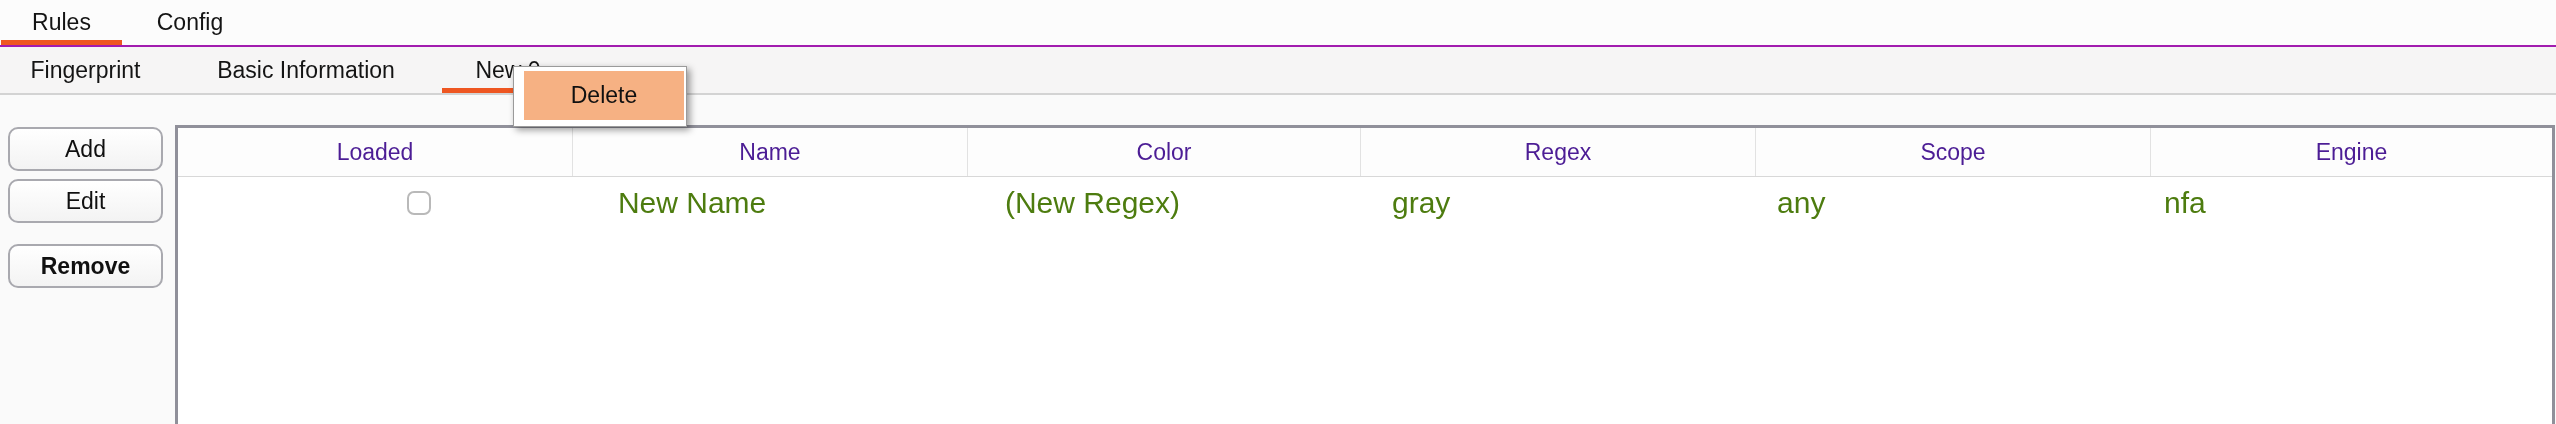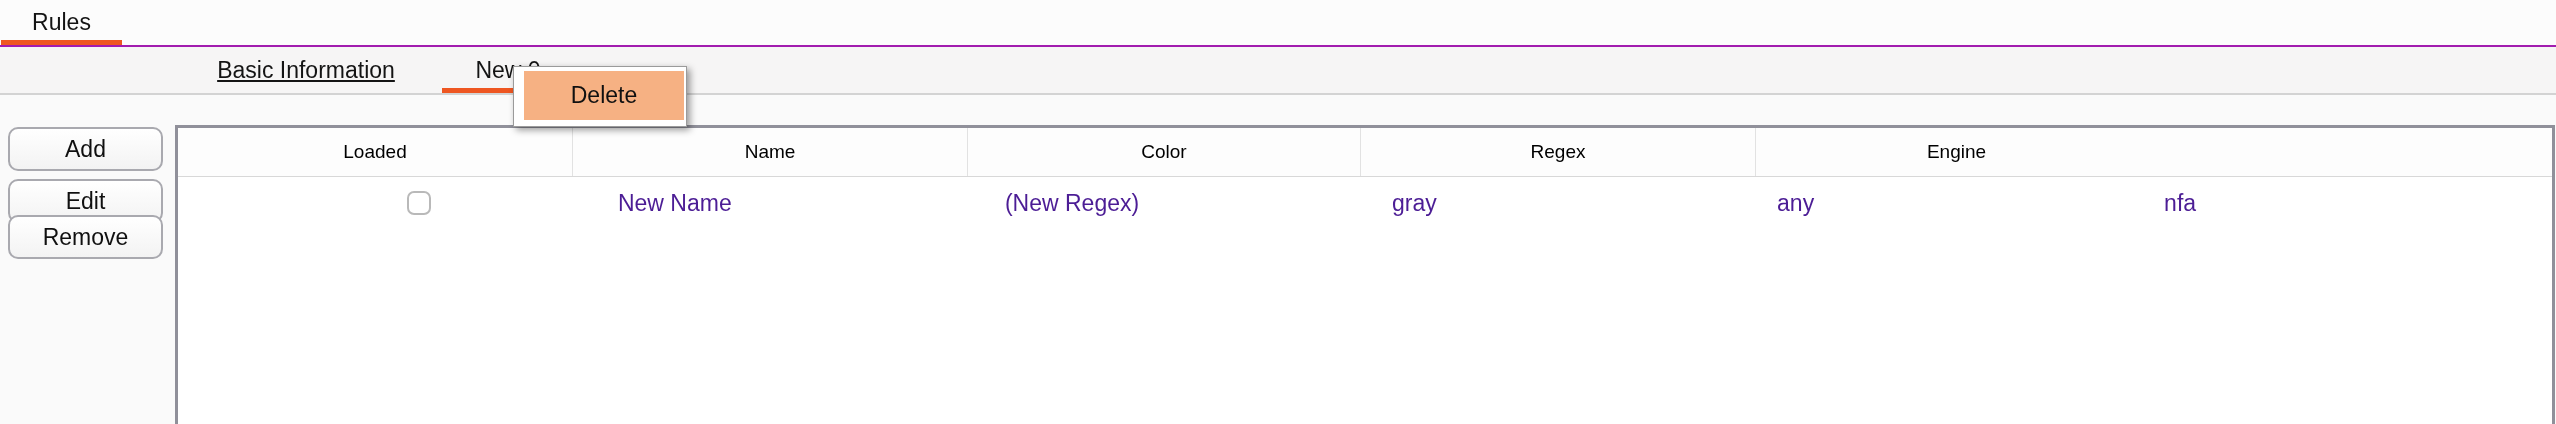--- a/index.html
+++ b/index.html
@@ -29,21 +29,21 @@
   .tab-rules   { left: 0;   width: 123px; }
   .tab-config  { left: 123px; width: 134px; }
 
   
   .tabbar-secondary {
     position: absolute; left: 0; top: 47px; width: 2556px; height: 48px;
     background: #f6f5f5;
     border-bottom: 2px solid #d3d3d3;
   }
   .tab-fingerprint { left: 0;   width: 171px; }
-  .tab-basicinfo   { left: 171px; width: 270px; text-decoration: underline; }
+  .tab-basicinfo   { left: 171px; width: 270px; }
   .tab-new0        { left: 441px; width: 134px; }
 
   
   .context-menu {
     position: absolute; left: 513px; top: 66px; width: 174px; height: 61px;
     background: #ffffff;
     border: 1px solid #9b9b9b;
     box-shadow: 3px 3px 7px rgba(0,0,0,0.40);
     padding: 4px 2px 6px 10px;
     z-index: 10;
@@ -58,84 +58,87 @@
   
   .side-button {
     position: absolute; left: 8px; width: 155px; height: 44px;
     border: 2px solid #a9a9af; border-radius: 10px;
     background: linear-gradient(#ffffff, #f3f3f3);
     display: flex; align-items: center; justify-content: center;
     font-size: 23px; color: #101010; cursor: default;
   }
   .btn-add    { top: 127px; }
   .btn-edit   { top: 179px; }
-  .btn-remove { top: 215px; }
+  .btn-remove { top: 244px; font-weight: bold; }
 
   
   .rules-table {
     position: absolute; left: 175px; top: 125px; width: 2380px; height: 299px;
     background: #ffffff;
     border: 3px solid #90909a; border-bottom: none;
   }
   .table-header {
     display: flex; height: 49px;
     background: #fdfdfd;
     border-bottom: 1px solid #d8d8d8;
   }
   .header-cell {
     height: 100%;
     display: flex; align-items: center; justify-content: center;
-    font-size: 19px; color: #000000;
+    font-size: 23px; color: #4c1d95;
     border-right: 1px solid #e2e2e2;
     overflow: hidden; white-space: nowrap; cursor: default;
   }
   .header-cell:last-child { border-right: none; }
   .table-row {
     display: flex; height: 52px; align-items: center;
-    background: #ffffff; font-size: 23px; color: #4c1d95; margin-left: 48px;
+    background: #ffffff; font-size: 30px; color: #4d7c0f; margin-left: 48px;
   }
   .cell {
     height: 100%; display: flex; align-items: center;
     padding-left: 5px; overflow: hidden; white-space: nowrap;
   }
   .cell.center { justify-content: center; padding-left: 0; }
   .c0 { width: 395px; } .c1 { width: 395px; } .c2 { width: 395px; }
   .c3 { width: 393px; } .c4 { width: 395px; } .c5 { width: 401px; }
   .checkbox {
     width: 24px; height: 24px;
     border: 2px solid #b9b9b9; border-radius: 7px;
     background: #ffffff;
   }
 </style>
 </head>
 <body>
 
 <div class="tabbar-primary">
   <div class="tab tab-rules active">Rules</div>
+  <div class="tab tab-config">Config</div>
 </div>
 
 <div class="tabbar-secondary">
+  <div class="tab tab-fingerprint">Fingerprint</div>
   <div class="tab tab-basicinfo">Basic Information</div>
   <div class="tab tab-new0 active">New 0</div>
 </div>
 
 <div class="context-menu">
   <div class="context-menu-item">Delete</div>
 </div>
 
 <div class="side-button btn-add">Add</div>
 <div class="side-button btn-edit">Edit</div>
 <div class="side-button btn-remove">Remove</div>
 
 <div class="rules-table">
   <div class="table-header">
     <div class="header-cell c0">Loaded</div>
     <div class="header-cell c1">Name</div>
     <div class="header-cell c3">Color</div>
     <div class="header-cell c2">Regex</div>
+    <div class="header-cell c4">Scope</div>
     <div class="header-cell c5">Engine</div>
   </div>
   <div class="table-row">
     <div class="cell center c0">
       <div class="checkbox"></div>
     </div>
     <div class="cell c1">New Name</div>
     <div class="cell c2">(New Regex)</div>
     <div class="cell c3">gray</div>
     <div class="cell c4">any</div>

